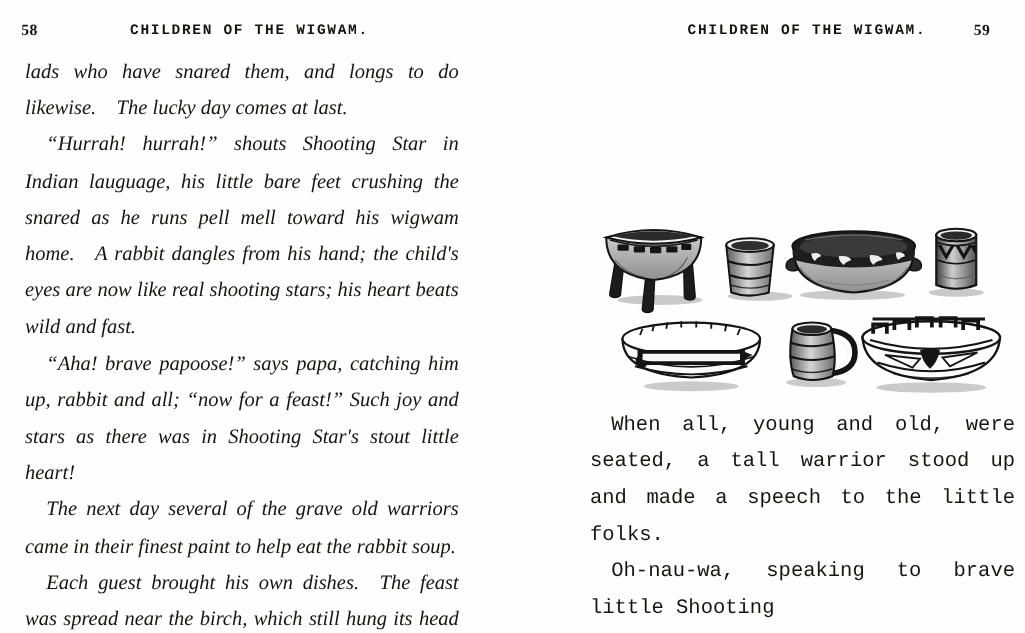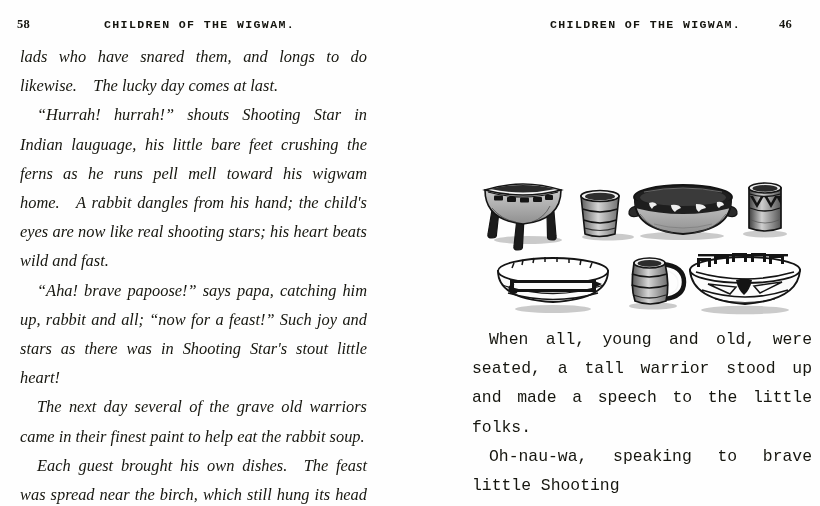--- a/index.html
+++ b/index.html
@@ -96,28 +96,28 @@
 </head>
 <body>
 
 <div class="page">
 
   <div class="folio folio-left">58</div>
   <div class="runhead runhead-left">CHILDREN OF THE WIGWAM.</div>
 
   <div class="col col-left">
     <p class="noindent">lads who have snared them, and longs to do likewise. The lucky day comes at last.</p>
-    <p>“Hurrah! hurrah!” shouts Shooting Star in Indian lauguage, his little bare feet crushing the ferns as he runs pell mell toward his wigwam home. A rabbit dangles from his hand; the child's eyes are now like real shooting stars; his heart beats wild and fast.</p>
+    <p>“Hurrah! hurrah!” shouts Shooting Star in Indian lauguage, his little bare feet crushing the snared as he runs pell mell toward his wigwam home. A rabbit dangles from his hand; the child's eyes are now like real shooting stars; his heart beats wild and fast.</p>
     <p>“Aha! brave papoose!” says papa, catching him up, rabbit and all; “now for a feast!” Such joy and stars as there was in Shooting Star's stout little heart!</p>
     <p>The next day several of the grave old warriors came in their finest paint to help eat the rabbit soup.</p>
     <p>Each guest brought his own dishes. The feast was spread near the birch, which still hung its head as though ashamed of the deed which had made Shooting Star so proud and happy.</p>
   </div>
 
   <div class="runhead runhead-right">CHILDREN OF THE WIGWAM.</div>
-  <div class="folio folio-right">46</div>
+  <div class="folio folio-right">59</div>
 
 
   <div class="illus">
     <svg viewBox="0 0 348 150" xmlns="http://www.w3.org/2000/svg">
       <defs>
         <linearGradient id="shade" x1="0" y1="0" x2="0" y2="1">
           <stop offset="0%" stop-color="#c9c9c9"></stop>
           <stop offset="100%" stop-color="#8f8f8f"></stop>
         </linearGradient>
         <linearGradient id="shadeSide" x1="0" y1="0" x2="1" y2="0">

